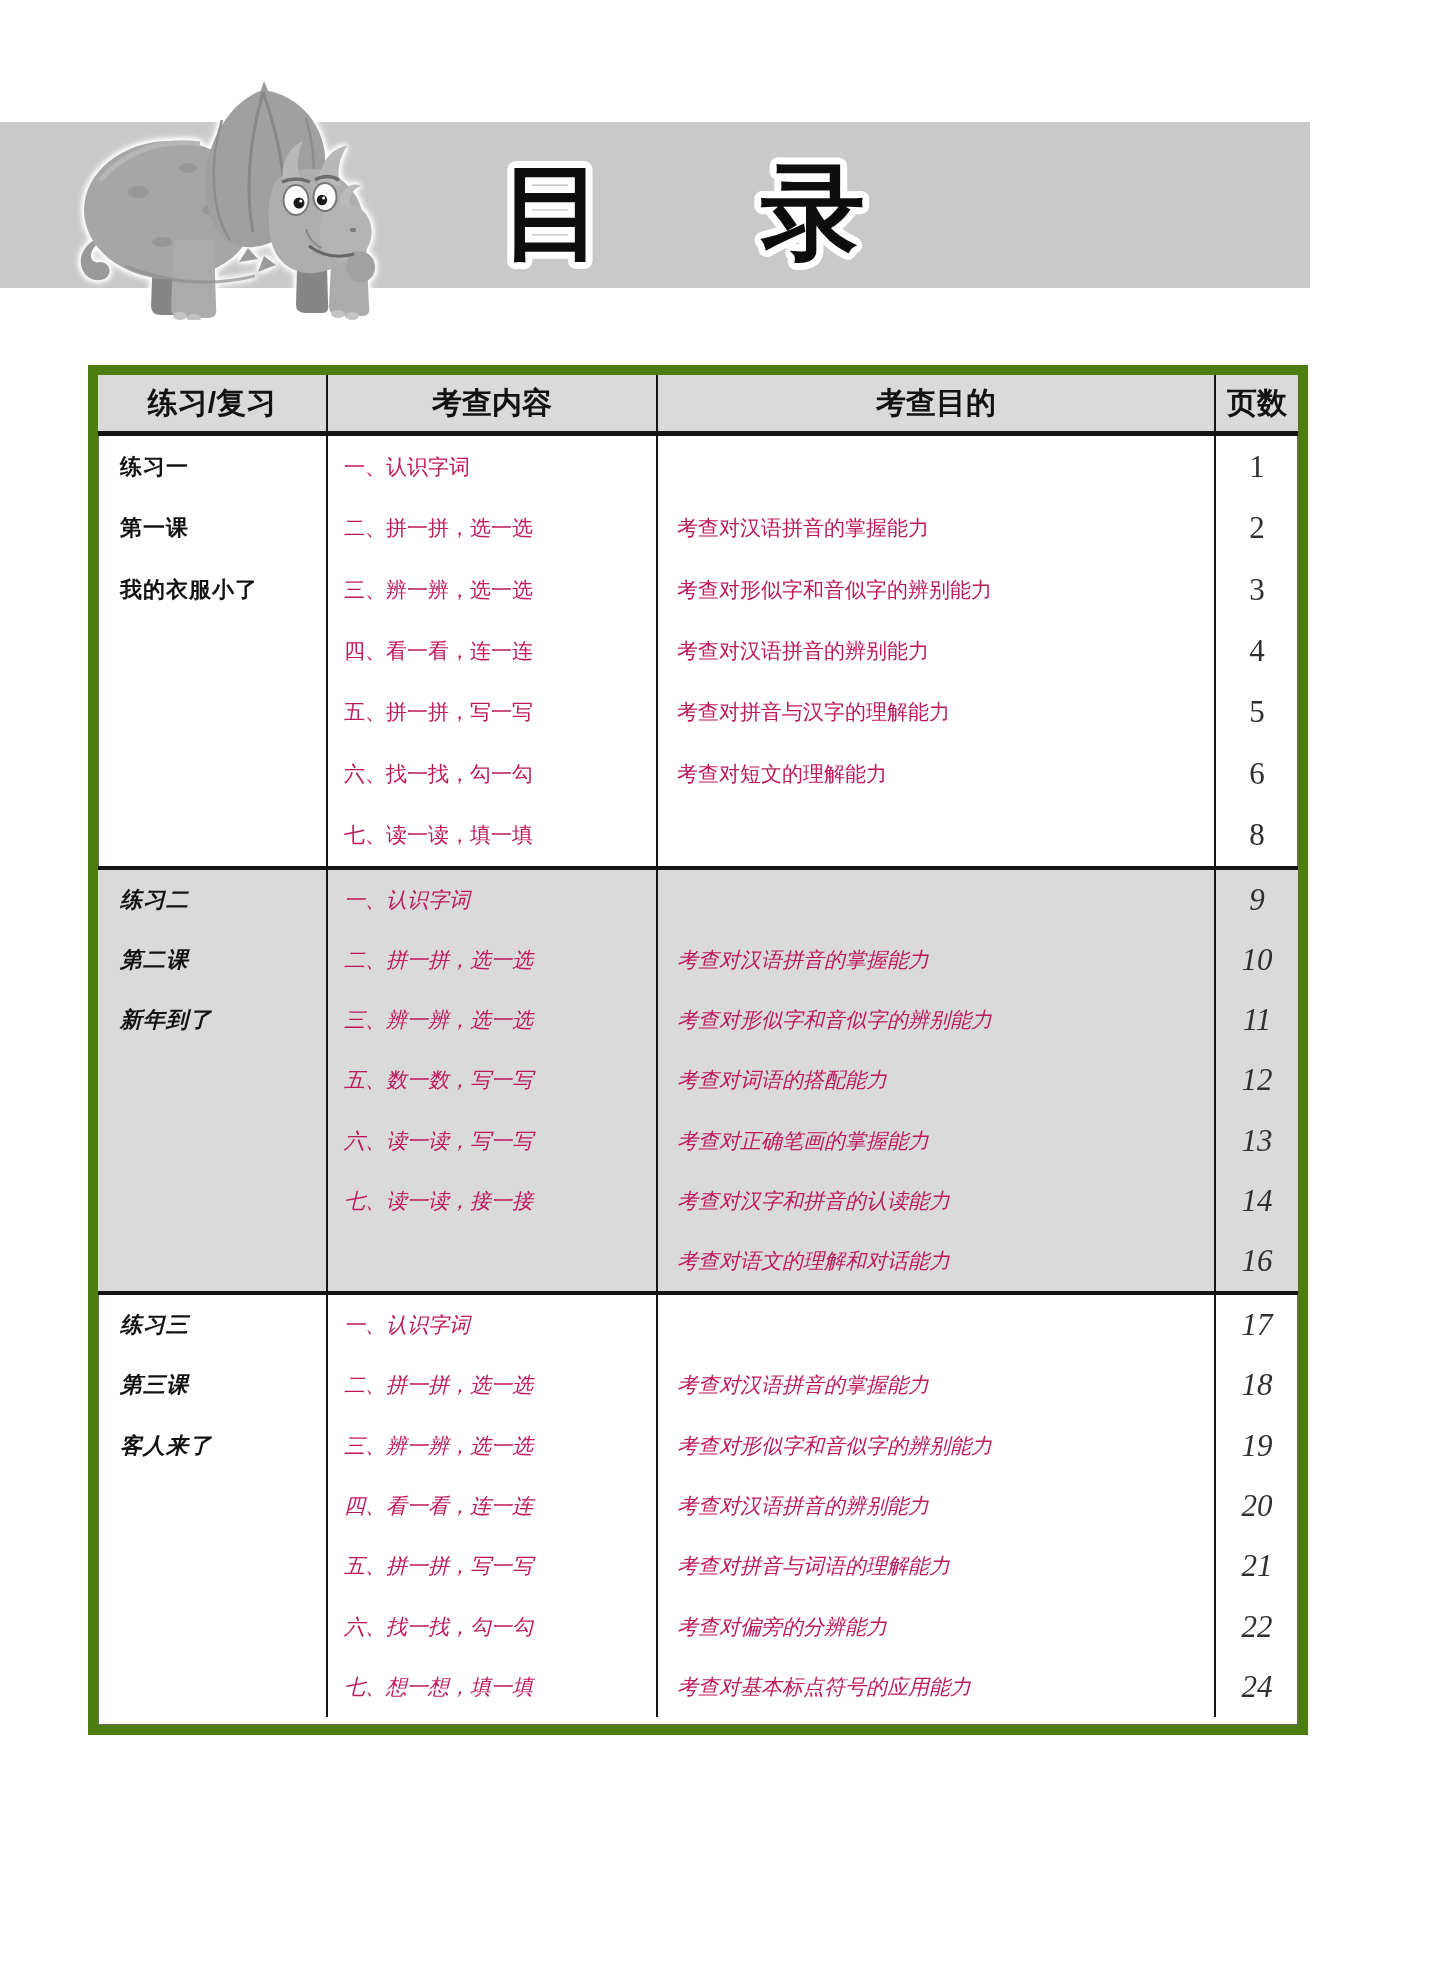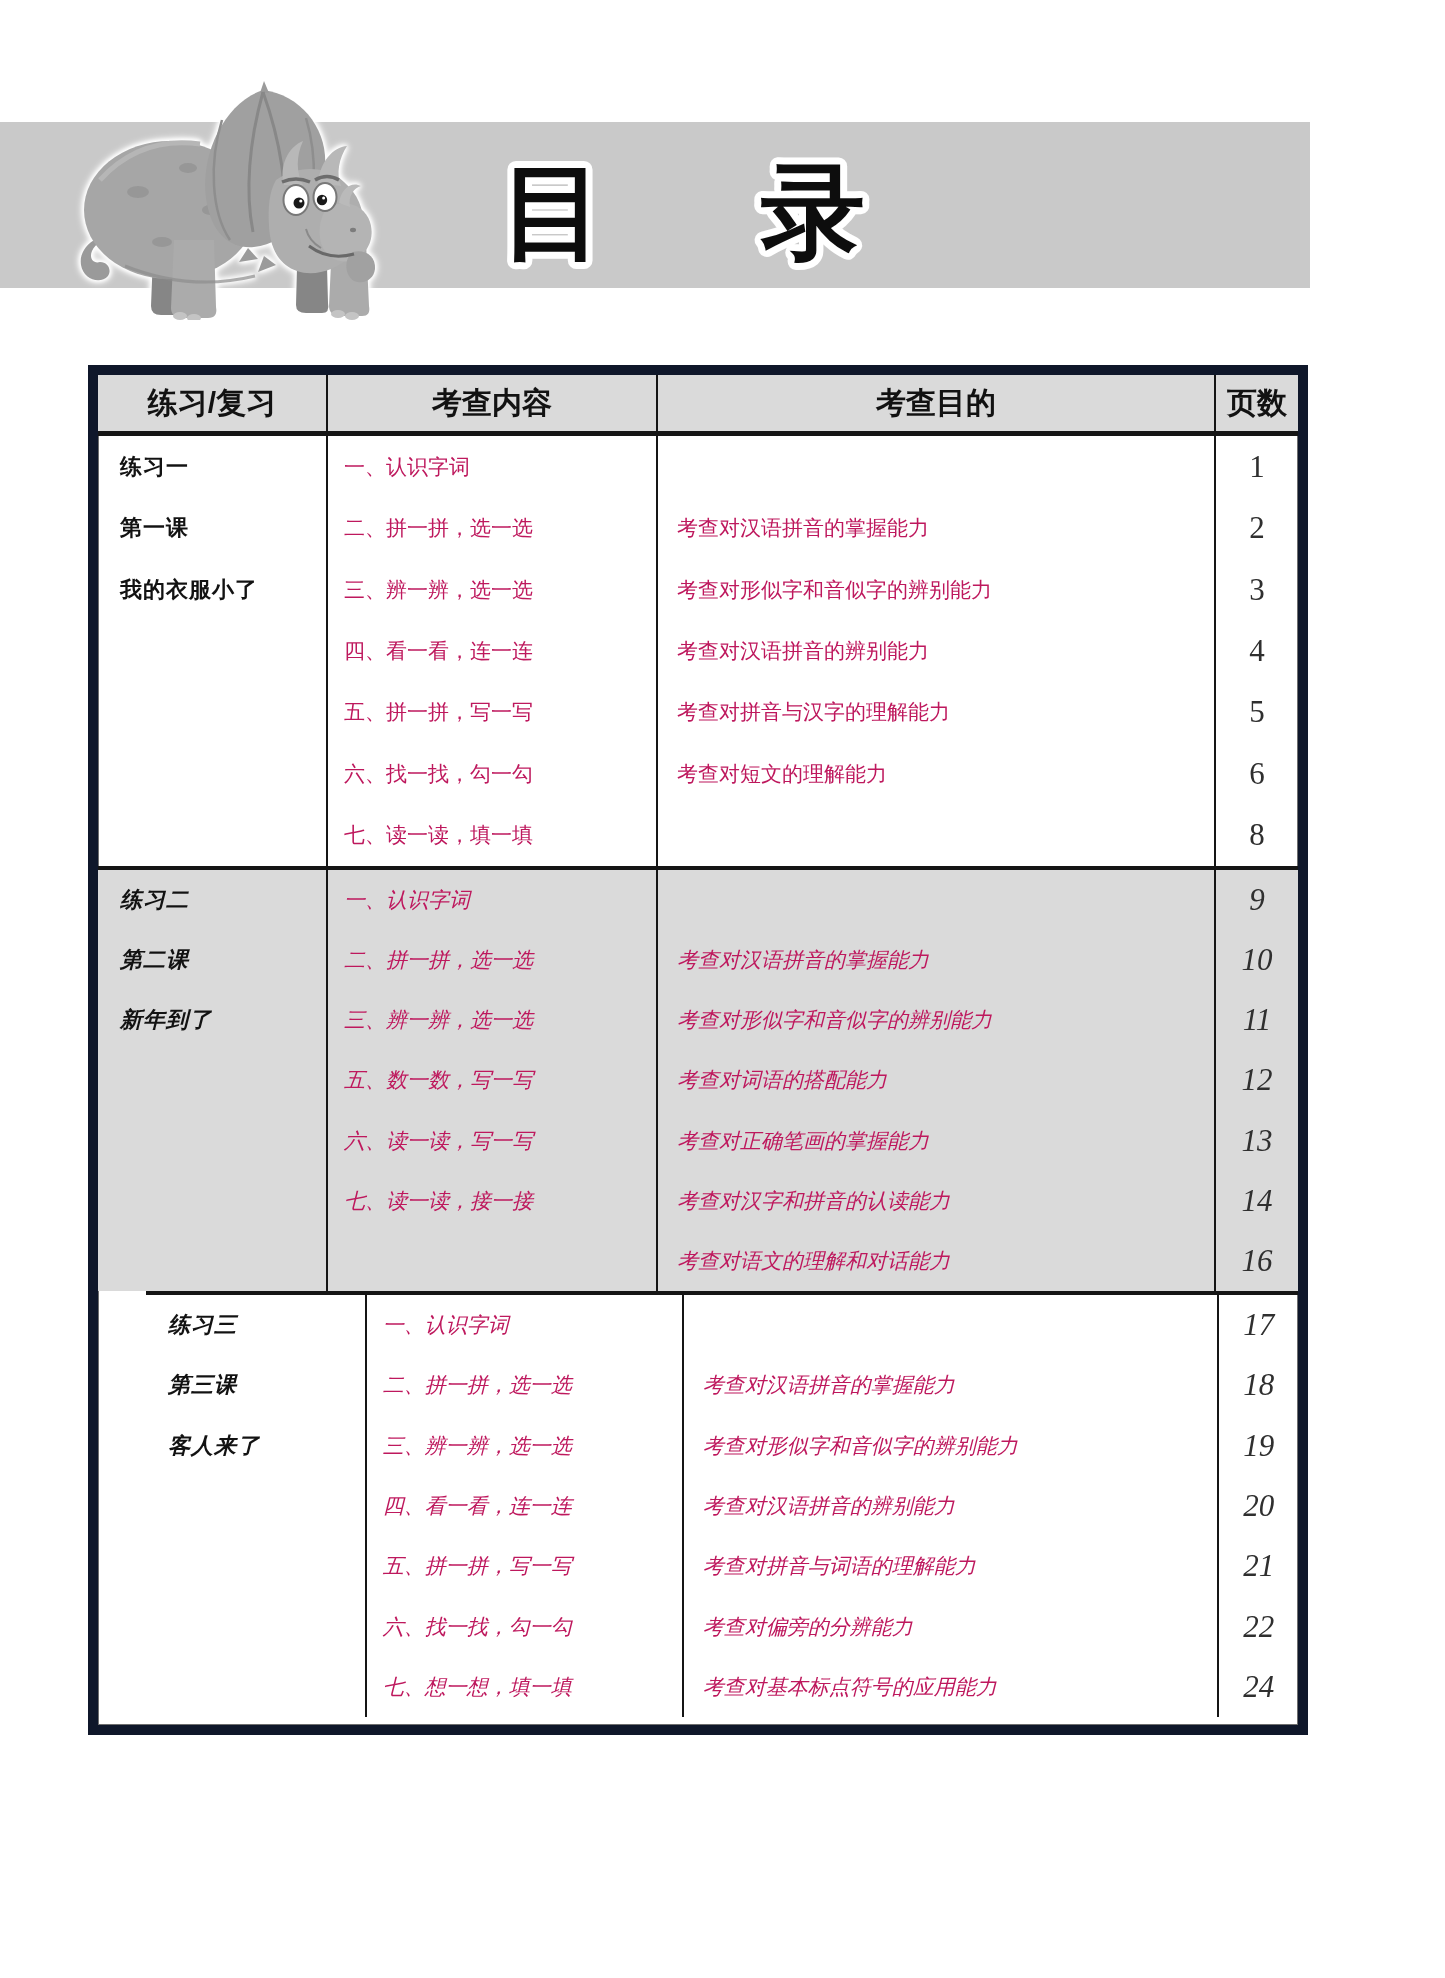--- a/index.html
+++ b/index.html
@@ -14,34 +14,34 @@
   .title-svg text{font-family:"DejaVu Sans","Liberation Sans",sans-serif;font-weight:900;
         font-size:104px;letter-spacing:26px;paint-order:stroke;stroke:#ffffff;stroke-width:14px;
         stroke-linejoin:round;fill:#0d0d0d;}
 
   
   .dino{position:absolute;left:70px;top:80px;width:315px;height:240px;
         filter:drop-shadow(0 0 2px #fff) drop-shadow(0 0 2px #fff) drop-shadow(0 0 3px #fff);}
 
   
   .toc{position:absolute;left:88px;top:365px;width:1220px;height:1370px;box-sizing:border-box;
-       border:10px solid #0f172a;background:#ffffff;box-shadow:inset 0 0 0 1px #6e6e6e;}
+       border:10px solid #4d7c0f;background:#ffffff;box-shadow:inset 0 0 0 1px #6e6e6e;}
   .thead{display:flex;height:61px;box-sizing:border-box;border-bottom:5px solid #151515;background:#dadada;}
   .th{display:flex;align-items:center;justify-content:center;font-weight:bold;font-size:30px;color:#121212;box-sizing:border-box;}
   .c1{width:228px;}
   .c2{width:330px;border-left:2px solid #151515;}
   .c3{width:558px;border-left:2px solid #151515;}
   .c4{width:84px;border-left:2px solid #151515;}
 
   .sec{display:flex;box-sizing:border-box;}
   .sec.shaded{background:#dadada;}
   .sec + .sec{border-top:4px solid #151515;font-style:italic;}
   .s1{height:430px;}
   .s2{height:425px;}
-  .s3{height:426px;margin-left:48px;}
+  .s3{height:426px;}
   .col{display:flex;flex-direction:column;box-sizing:border-box;}
   .slot{height:calc(100%/7);display:flex;align-items:center;box-sizing:border-box;}
   .lab{font-weight:bold;font-size:22px;color:#121212;padding-left:22px;letter-spacing:1px;}
   .kai{font-family:"Liberation Serif","DejaVu Serif",serif;font-size:21px;color:#be185d;}
   .col.c2 .slot{padding-left:16px;}
   .col.c3 .slot{padding-left:19px;}
   .col.c4 .slot{justify-content:center;font-family:"Liberation Serif","DejaVu Serif",serif;
         font-size:31px;color:#2f2f2f;}
 </style>
 </head>

